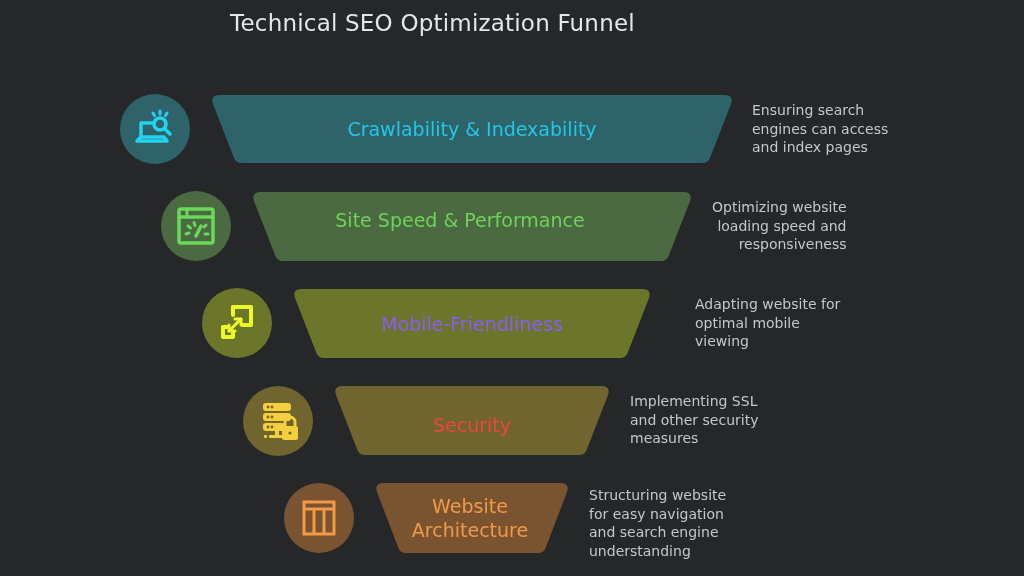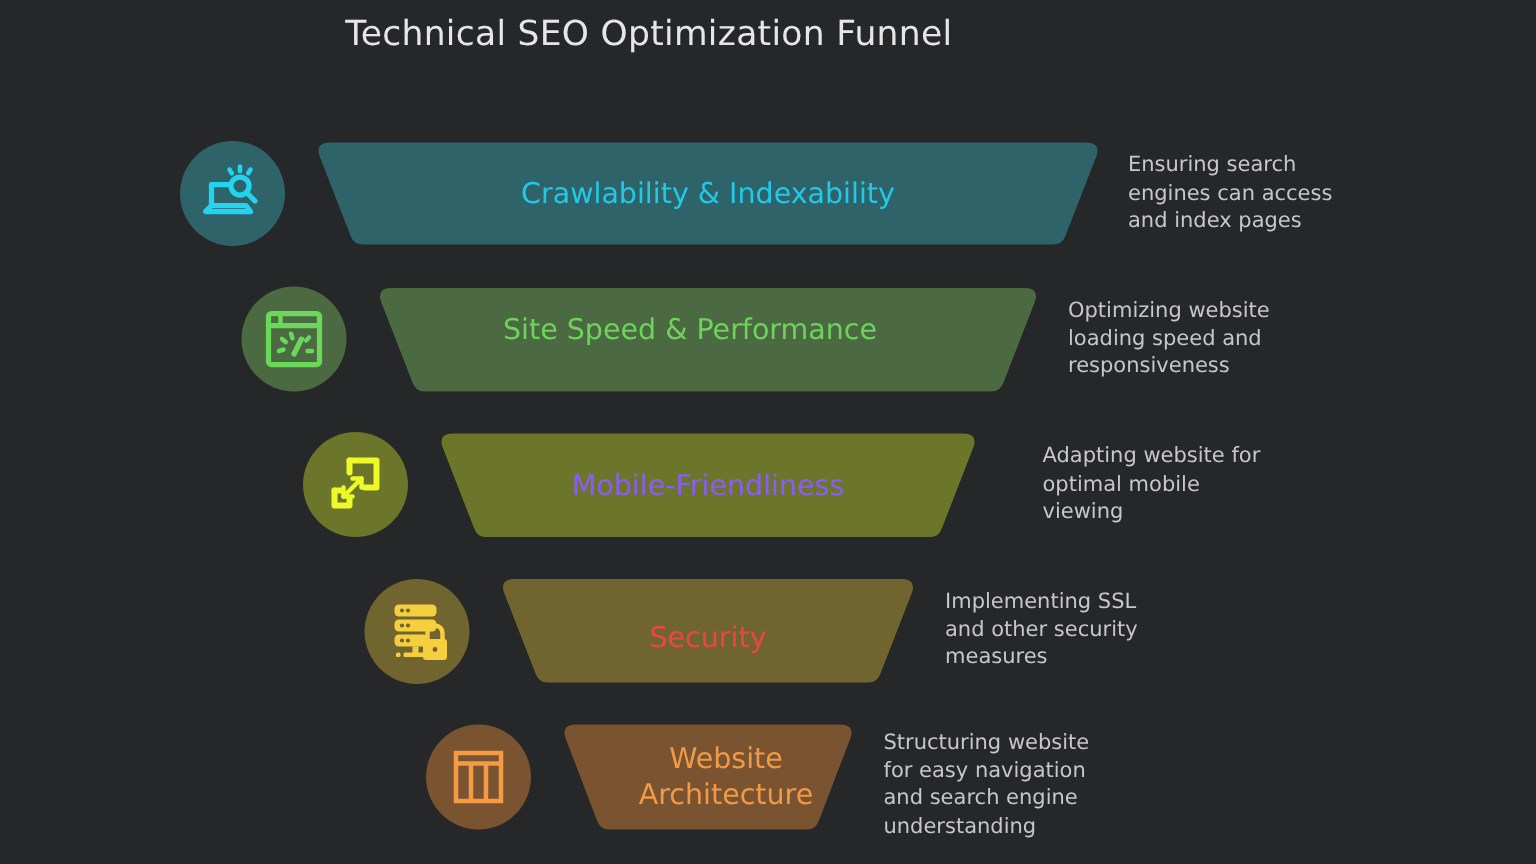--- a/index.html
+++ b/index.html
@@ -37,21 +37,21 @@
   <path id="seg1" d="M261,192 L683,192 Q693,192 690,201 L669,255 Q667,261 661,261 L283,261 Q277,261 275,255 L254,201 Q251,192 261,192 Z" fill="#4b6a42"></path>
   <path id="seg2" d="M302,289 L642,289 Q652,289 649,298 L628,352 Q626,358 620,358 L324,358 Q318,358 316,352 L295,298 Q292,289 302,289 Z" fill="#6b762b"></path>
   <path id="seg3" d="M343,386 L601,386 Q611,386 608,395 L587,449 Q585,455 579,455 L365,455 Q359,455 357,449 L336,395 Q333,386 343,386 Z" fill="#70652f"></path>
   <path id="seg4" d="M384,483 L560,483 Q570,483 567,492 L546,547 Q544,553 538,553 L406,553 Q400,553 398,547 L377,492 Q374,483 384,483 Z" fill="#7a5330"></path>
 </svg>
 
 <div class="seg-label" id="lab0" style="left: 230px; top: 95px; width: 484px; height: 68px; color: rgb(34, 200, 230);">Crawlability &amp; Indexability</div>
 <div class="seg-label" id="lab1" style="left: 259px; top: 192px; width: 402px; height: 55px; color: rgb(110, 211, 90);">Site Speed &amp; Performance</div>
 <div class="seg-label" id="lab2" style="left: 312px; top: 289px; width: 320px; height: 69px; color: #8b5cf6;">Mobile-Friendliness</div>
 <div class="seg-label" id="lab3" style="left: 353px; top: 390px; width: 238px; height: 69px; color: #ef4444;">Security</div>
-<div class="seg-label" id="lab4" style="left: 406px; top: 483px; width: 156px; height: 70px; white-space: pre-line; color: rgb(240, 154, 72);">Website
+<div class="seg-label" id="lab4" style="left: 392px; top: 483px; width: 156px; height: 70px; white-space: pre-line; color: rgb(240, 154, 72);">Website
 Architecture</div>
 
 <div class="icon-circle" id="ic0" style="left: 120px; top: 94px; background: rgb(47, 99, 106);">
   <svg width="44" height="44" viewBox="0 0 44 44" fill="none" stroke-linecap="round" stroke-linejoin="round">
     <g class="st" stroke="#22d4f0">
       <path d="M8 30 V16 H20" stroke-width="3.5"></path>
       <path d="M4 34 H34 L31 30 H8 Z" stroke-width="3.5"></path>
       <line x1="17" y1="34" x2="22" y2="34" stroke-width="2"></line>
       <circle cx="27" cy="17" r="6" stroke-width="3.5"></circle>
       <line x1="31.5" y1="21.5" x2="37" y2="27" stroke-width="3.5"></line>
@@ -119,21 +119,21 @@
       <line x1="7" y1="13" x2="37" y2="13" stroke-width="3"></line>
       <line x1="17" y1="13" x2="17" y2="38" stroke-width="3"></line>
       <line x1="27" y1="13" x2="27" y2="38" stroke-width="3"></line>
     </g>
   </svg>
 </div>
 
 <div class="desc" style="left:752px;top:101px;">Ensuring search
 engines can access
 and index pages</div>
-<div class="desc" style="left:712px;top:198px;">Optimizing website
+<div class="desc" style="left:712px;top:198px;text-align:right;">Optimizing website
 loading speed and
 responsiveness</div>
 <div class="desc" style="left:671px;top:295px;margin-left:24px;">Adapting website for
 optimal mobile
 viewing</div>
 <div class="desc" style="left:630px;top:392px;">Implementing SSL
 and other security
 measures</div>
 <div class="desc" style="left:589px;top:486px;">Structuring website
 for easy navigation

